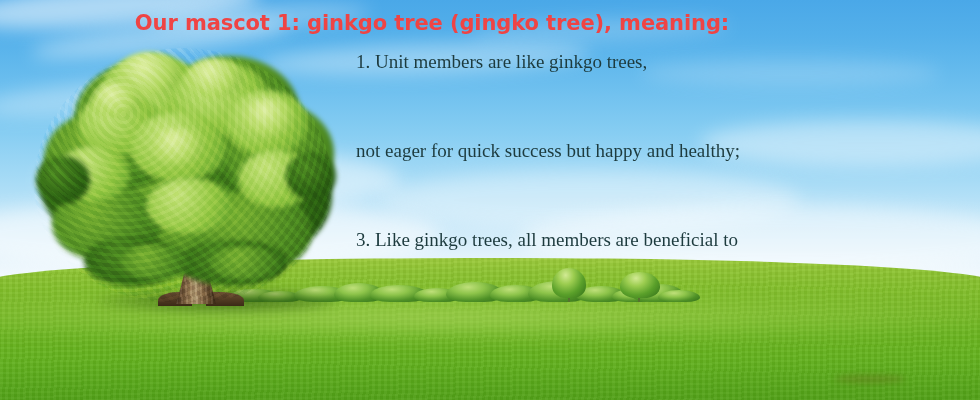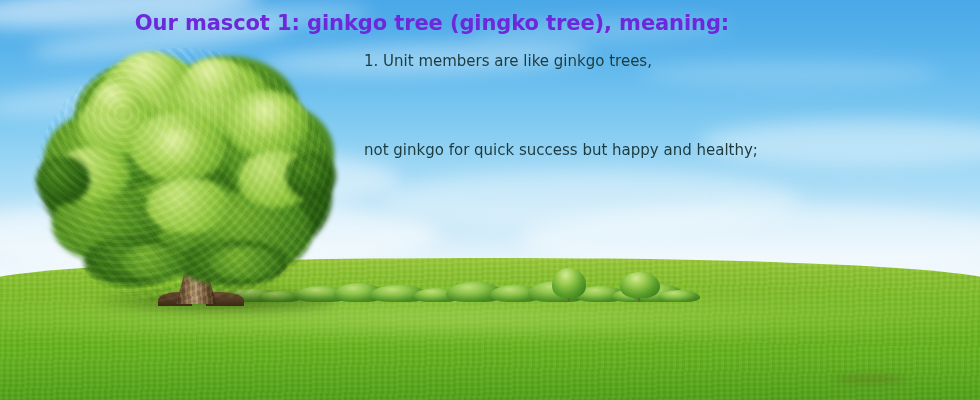--- a/index.html
+++ b/index.html
@@ -221,31 +221,32 @@
     width: 980px; height: 400px;
   }
   .headline {
     position: absolute;
     left: 0;
     top: 11px;
     width: 864px;
     text-align: center;
     font-size: 21px;
     font-weight: bold;
-    color: #6d28d9;
+    color: #ef4444;
     letter-spacing: -0.1px;
     white-space: nowrap;
   }
   .body-block {
     position: absolute;
-    left: 364px;
+    left: 356px;
     color: #1d3b3e;
-    font-size: 15px;
+    font-size: 19px;
     line-height: 29px;
     white-space: nowrap;
+    font-family: Liberation Serif, serif;
   }
   .para-1 { top: 47px; }
   .para-2 { top: 136px; }
   .para-3 { top: 225px; }
   .line { display: block; }
 </style>
 </head>
 <body>
 
 <div id="banner">
@@ -341,20 +342,21 @@
   </div>
 
   <div class="text-layer">
     <div class="headline">Our mascot 1: ginkgo tree (gingko tree), meaning:</div>
 
     <div class="body-block para-1">
       <span class="line">1. Unit members are like ginkgo trees,</span>
     </div>
 
     <div class="body-block para-2">
-      <span class="line">not ginkgo for quick success but happy and healthy;</span>
+      <span class="line">not eager for quick success but happy and healthy;</span>
     </div>
 
     <div class="body-block para-3">
+      <span class="line">3. Like ginkgo trees, all members are beneficial to</span>
     </div>
   </div>
 
 </div>
 
 </body></html>

